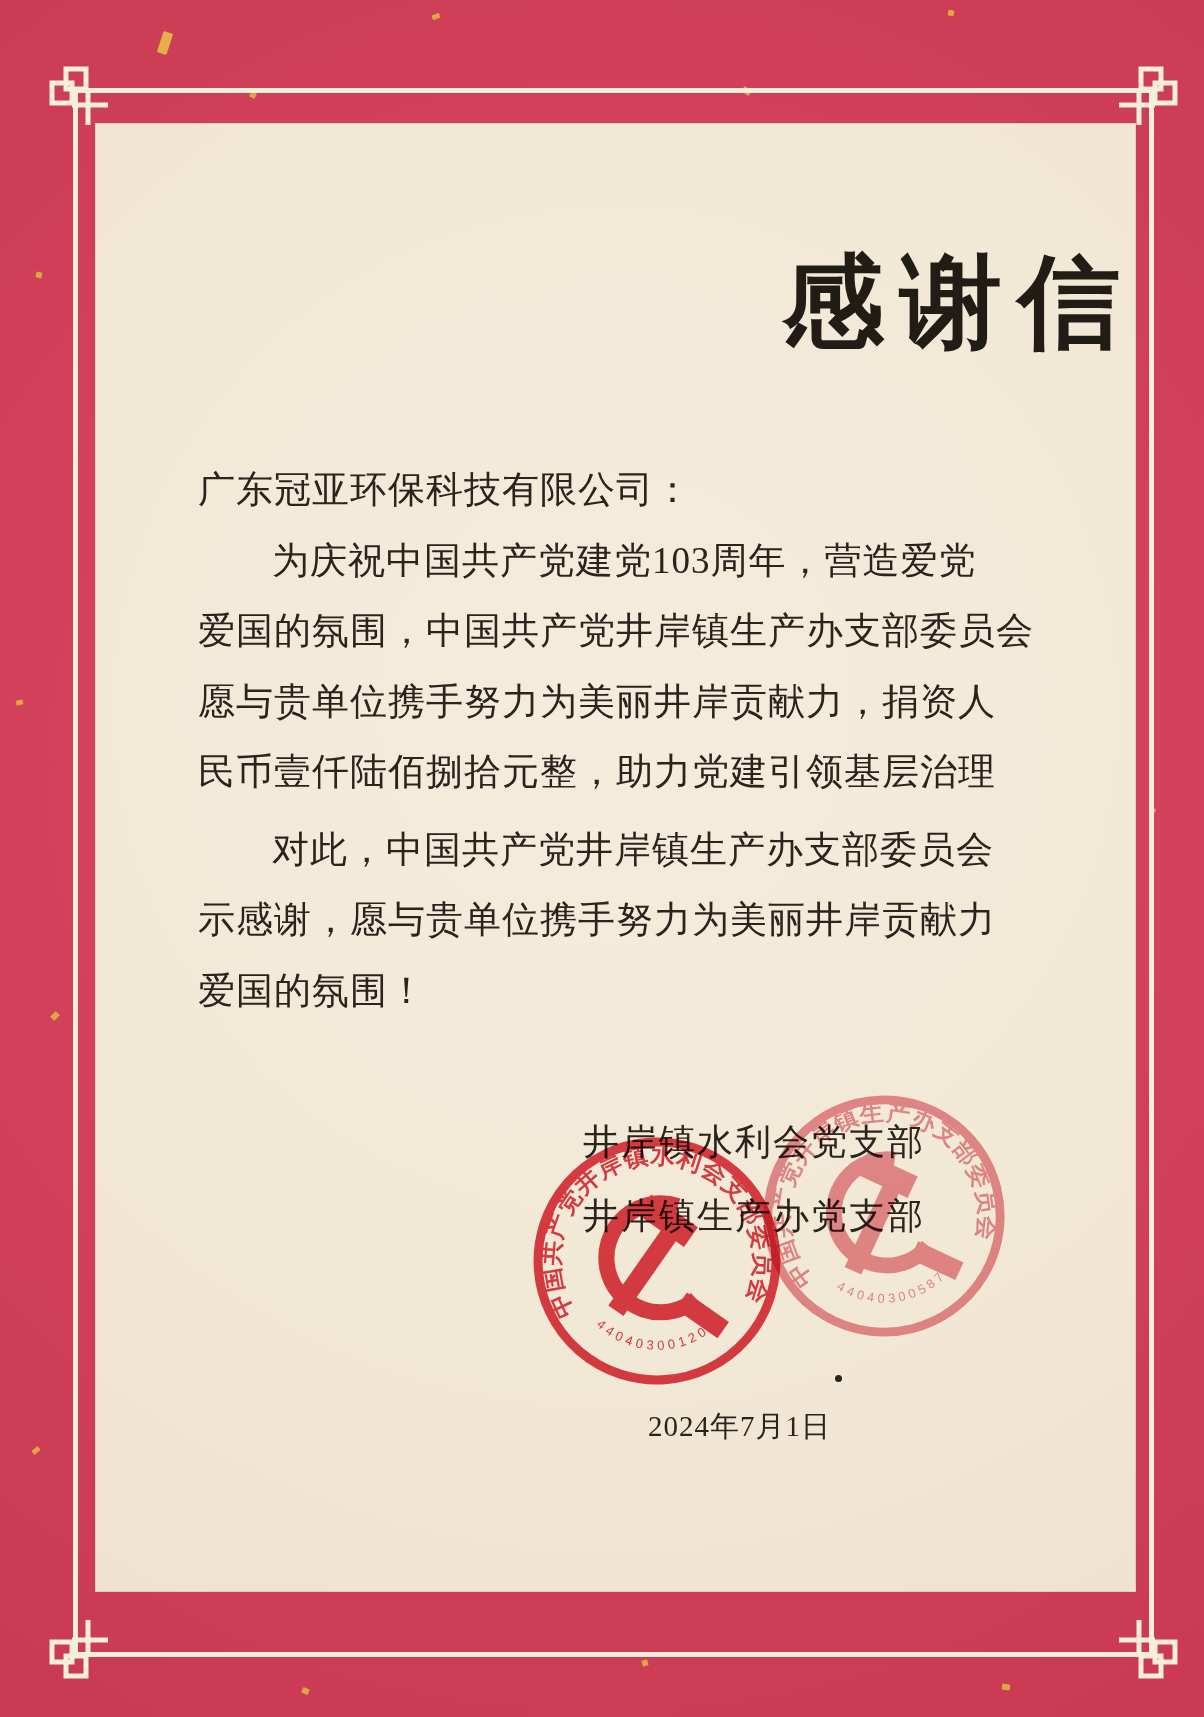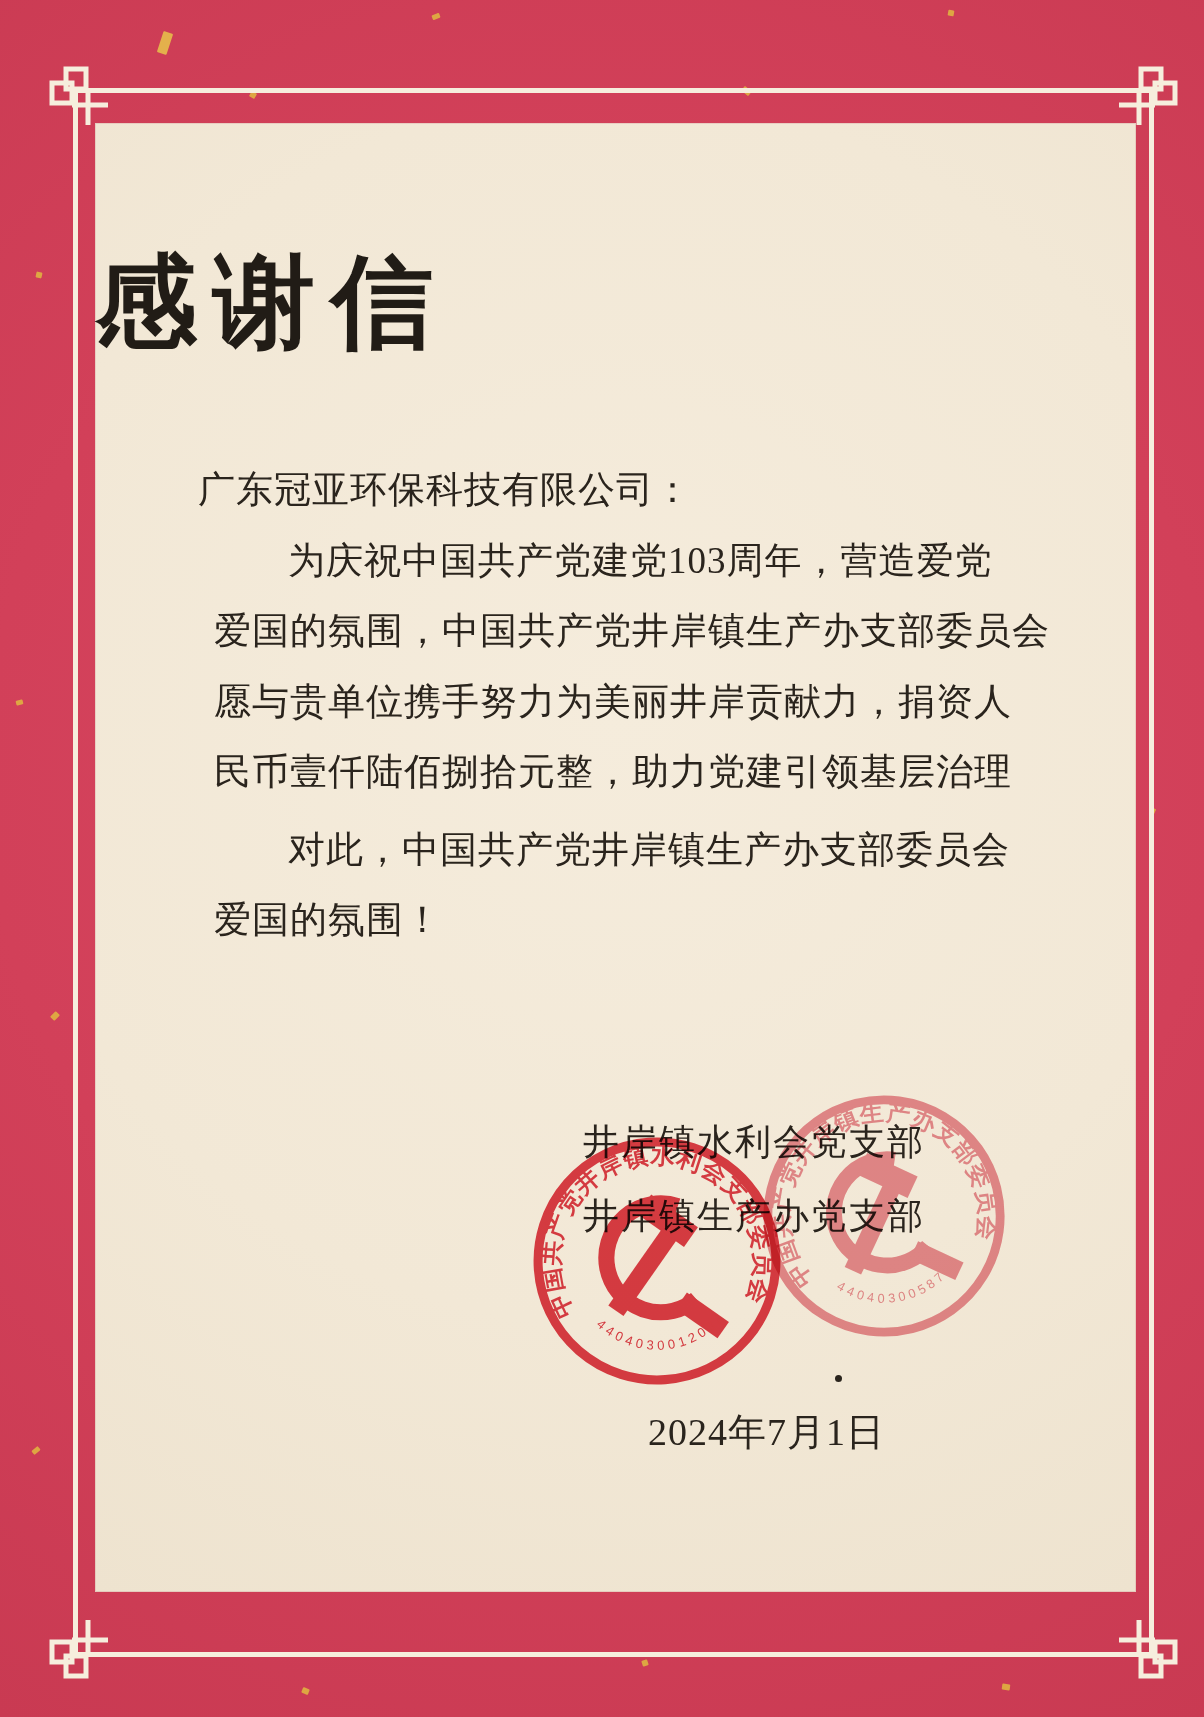--- a/index.html
+++ b/index.html
@@ -24,43 +24,43 @@
   
   .speck{position:absolute;background:#e0b93f;border-radius:1px;opacity:.85;}
   
   .paper{
     position:absolute;left:95px;top:123px;right:68px;bottom:125px;
     background:radial-gradient(circle at 50% 40%, #f5ecdc 0%, #f2e8d6 60%, #eee3cf 100%);
     box-shadow:0 0 0 1px rgba(180,60,80,.15) inset;
   }
   .letter-title{
     position:absolute;left:0;right:0;top:112px;
-    text-align:left;
+    text-align:right;
     font-family:"Liberation Sans", sans-serif;
     font-weight:900;
     font-size:102px;
     letter-spacing:16px;
     color:#211c16;
   }
   .letter-body{
     position:absolute;left:103px;top:332px;width:752px;
     font-size:37px;color:#2a241d;letter-spacing:1px;
   }
   .letter-body .line{line-height:70.5px;white-space:nowrap;}
   .paragraph .line:first-child{text-indent:2em;}
-  .paragraph{margin-top:0;margin-left:16px;}
+  .paragraph{margin-top:0;}
   .paragraph + .paragraph{margin-top:7px;}
   .signature-line{
     position:absolute;font-size:36px;color:#2a241d;letter-spacing:2px;white-space:nowrap;
   }
   .sig-1{left:488px;top:995px;}
   .sig-2{left:488px;top:1069px;}
   .letter-date{
     position:absolute;left:553px;top:1284px;
-    font-size:38px;color:#2a241d;letter-spacing:1px;white-space:nowrap;
+    font-size:29px;color:#2a241d;letter-spacing:1px;white-space:nowrap;
   }
   .ink-dot{position:absolute;left:740px;top:1252px;width:7px;height:7px;border-radius:50%;background:#2a241d;}
   
   .stamp{position:absolute;mix-blend-mode:multiply;}
   .stamp svg{width:100%;height:100%;display:block;}
   .stamp-left{left:433px;top:1009px;width:258px;height:258px;color:#dd2f3c;opacity:.92;transform:rotate(-4deg);}
   .stamp-right{left:663px;top:967px;width:252px;height:252px;color:#e26b79;opacity:.74;transform:rotate(-14deg);}
 </style>
 </head>
 <body>
@@ -125,20 +125,21 @@
   <div class="letter-body">
     <div class="line">广东冠亚环保科技有限公司：</div>
     <div class="paragraph">
         <div class="line">为庆祝中国共产党建党103周年，营造爱党</div>
         <div class="line">爱国的氛围，中国共产党井岸镇生产办支部委员会</div>
         <div class="line">愿与贵单位携手努力为美丽井岸贡献力，捐资人</div>
         <div class="line">民币壹仟陆佰捌拾元整，助力党建引领基层治理</div>
       </div>
     <div class="paragraph">
         <div class="line">对此，中国共产党井岸镇生产办支部委员会</div>
+        <div class="line">示感谢，愿与贵单位携手努力为美丽井岸贡献力</div>
         <div class="line">爱国的氛围！</div>
       </div>
   </div>
 
   <div class="signature-line sig-1">井岸镇水利会党支部</div>
   <div class="signature-line sig-2">井岸镇生产办党支部</div>
 
   <div class="ink-dot"></div>
 
   <div class="letter-date">2024年7月1日</div>

